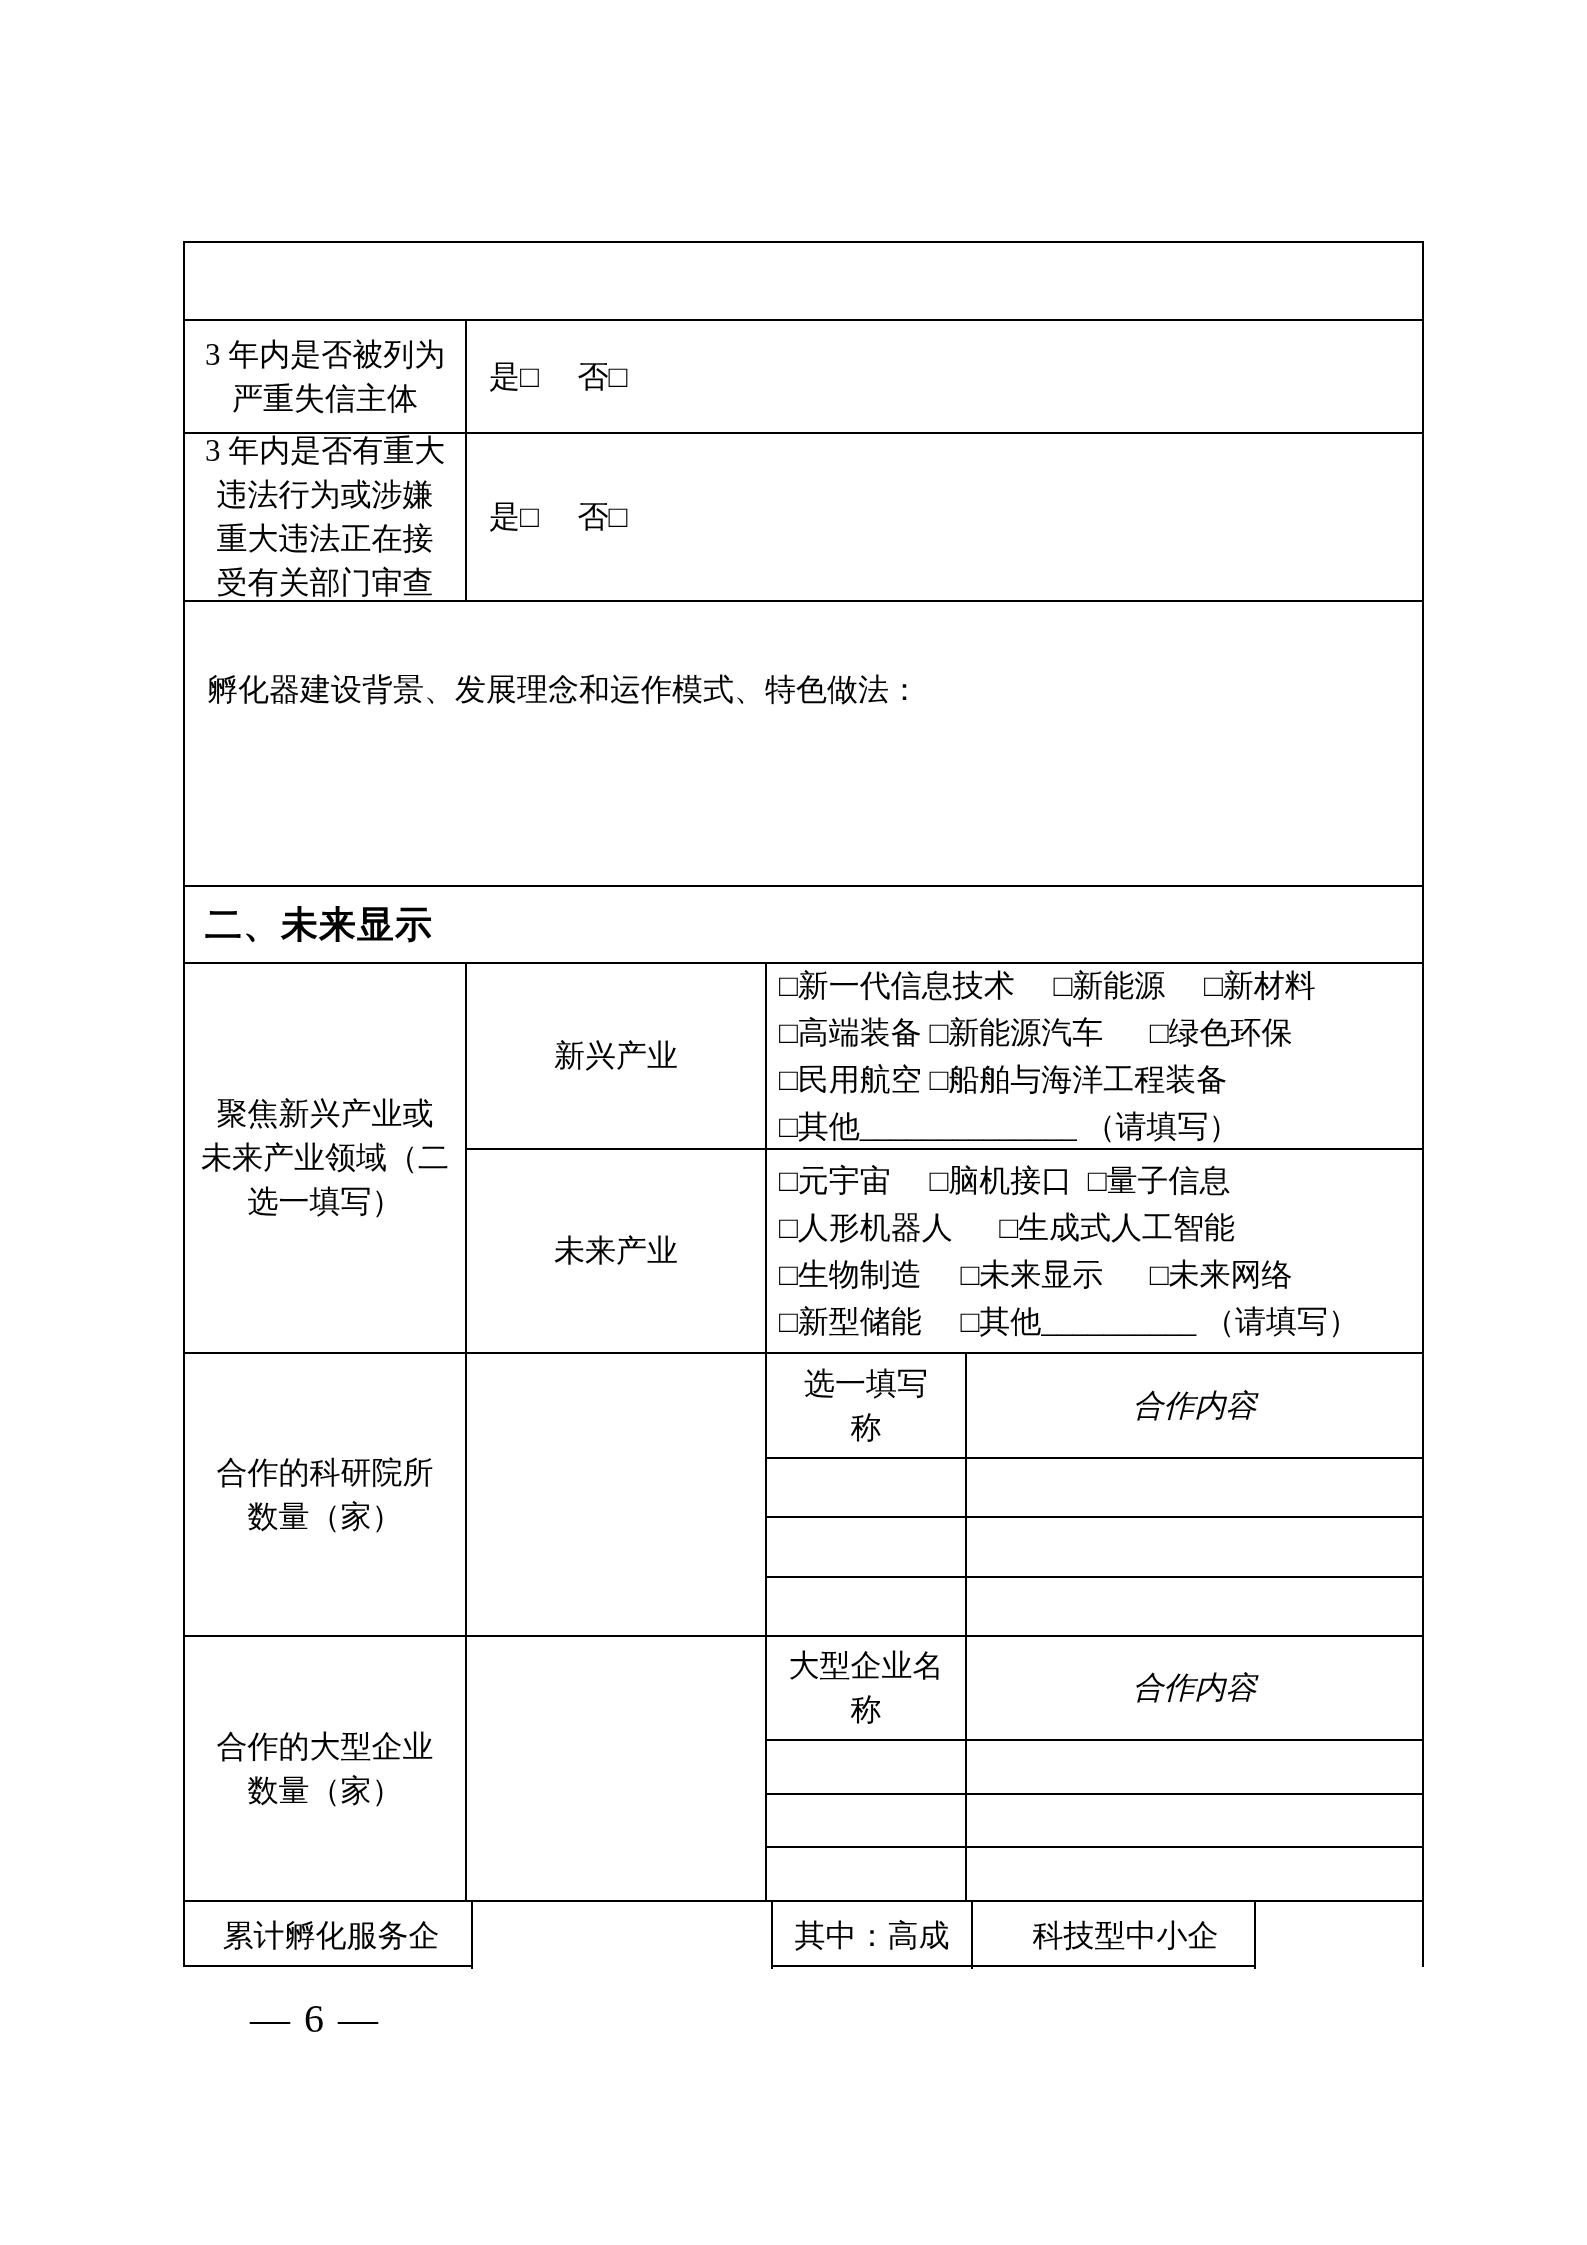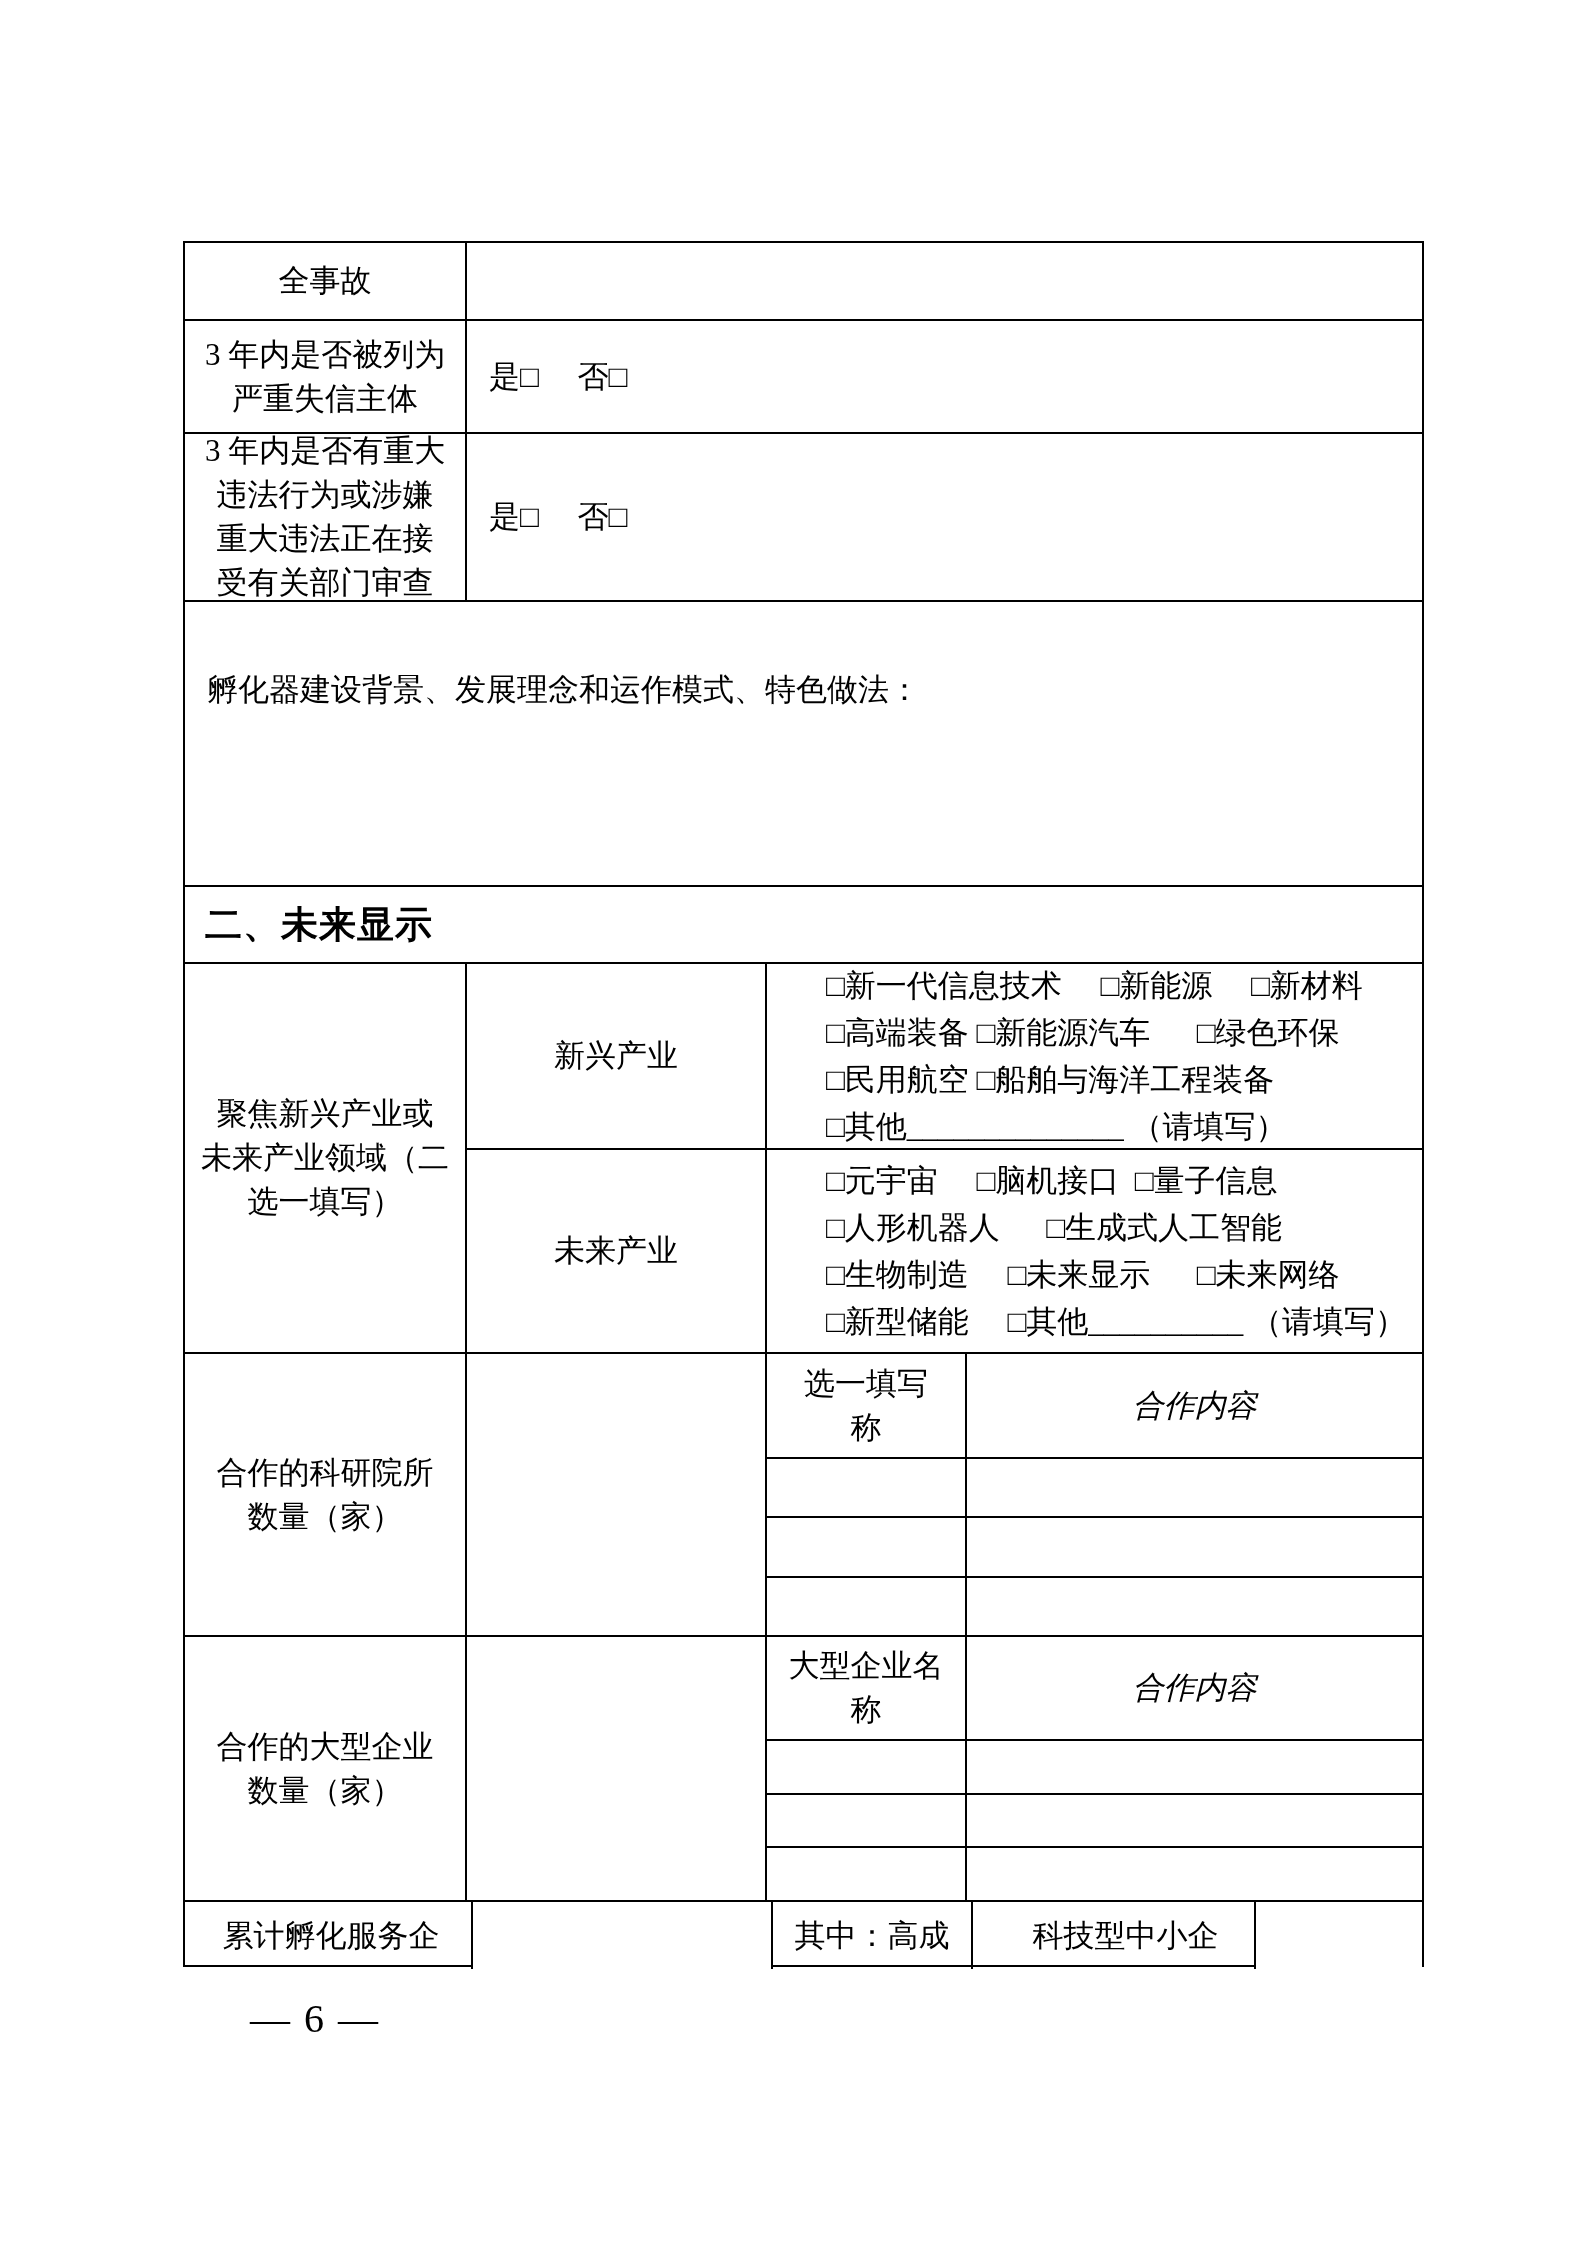--- a/index.html
+++ b/index.html
@@ -37,38 +37,37 @@
   .section-header{
     display:flex;align-items:center;padding-left:20px;
     font-family:"Liberation Sans","DejaVu Sans",sans-serif;
     font-weight:bold;font-size:37px;letter-spacing:1px;
   }
   .subcol{flex:1 1 auto;display:flex;flex-direction:column;}
   .subrow{display:flex;flex-direction:row;border-bottom:2px solid #000;box-sizing:border-box;}
   .subrow:last-child{border-bottom:none;}
   .opts{
     flex:1 1 auto;display:flex;flex-direction:column;justify-content:center;
-    padding-left:12px;line-height:47px;margin-left:47px;
+    padding-left:12px;line-height:47px;
   }
   .opt-line{white-space:pre;}
   .grow{flex:1 1 auto;font-style:italic;}
   .page-number{
     position:absolute;left:235px;top:1995px;width:160px;
     font-size:40px;text-align:center;letter-spacing:2px;white-space:nowrap;
   }
 </style>
 </head>
 <body>
 
 <div class="page">
 
   <div class="form-table">
 
     <div class="tr" style="height:78px">
-      <div class="td c1 center">全事故</div>
       <div class="td rest fill-cell"></div>
     </div>
 
     <div class="tr" style="height:113px">
       <div class="td c1 center">3 年内是否被列为
 严重失信主体</div>
       <div class="td rest vcenter-left">是□　 否□</div>
     </div>
 
     <div class="tr" style="height:168px">

